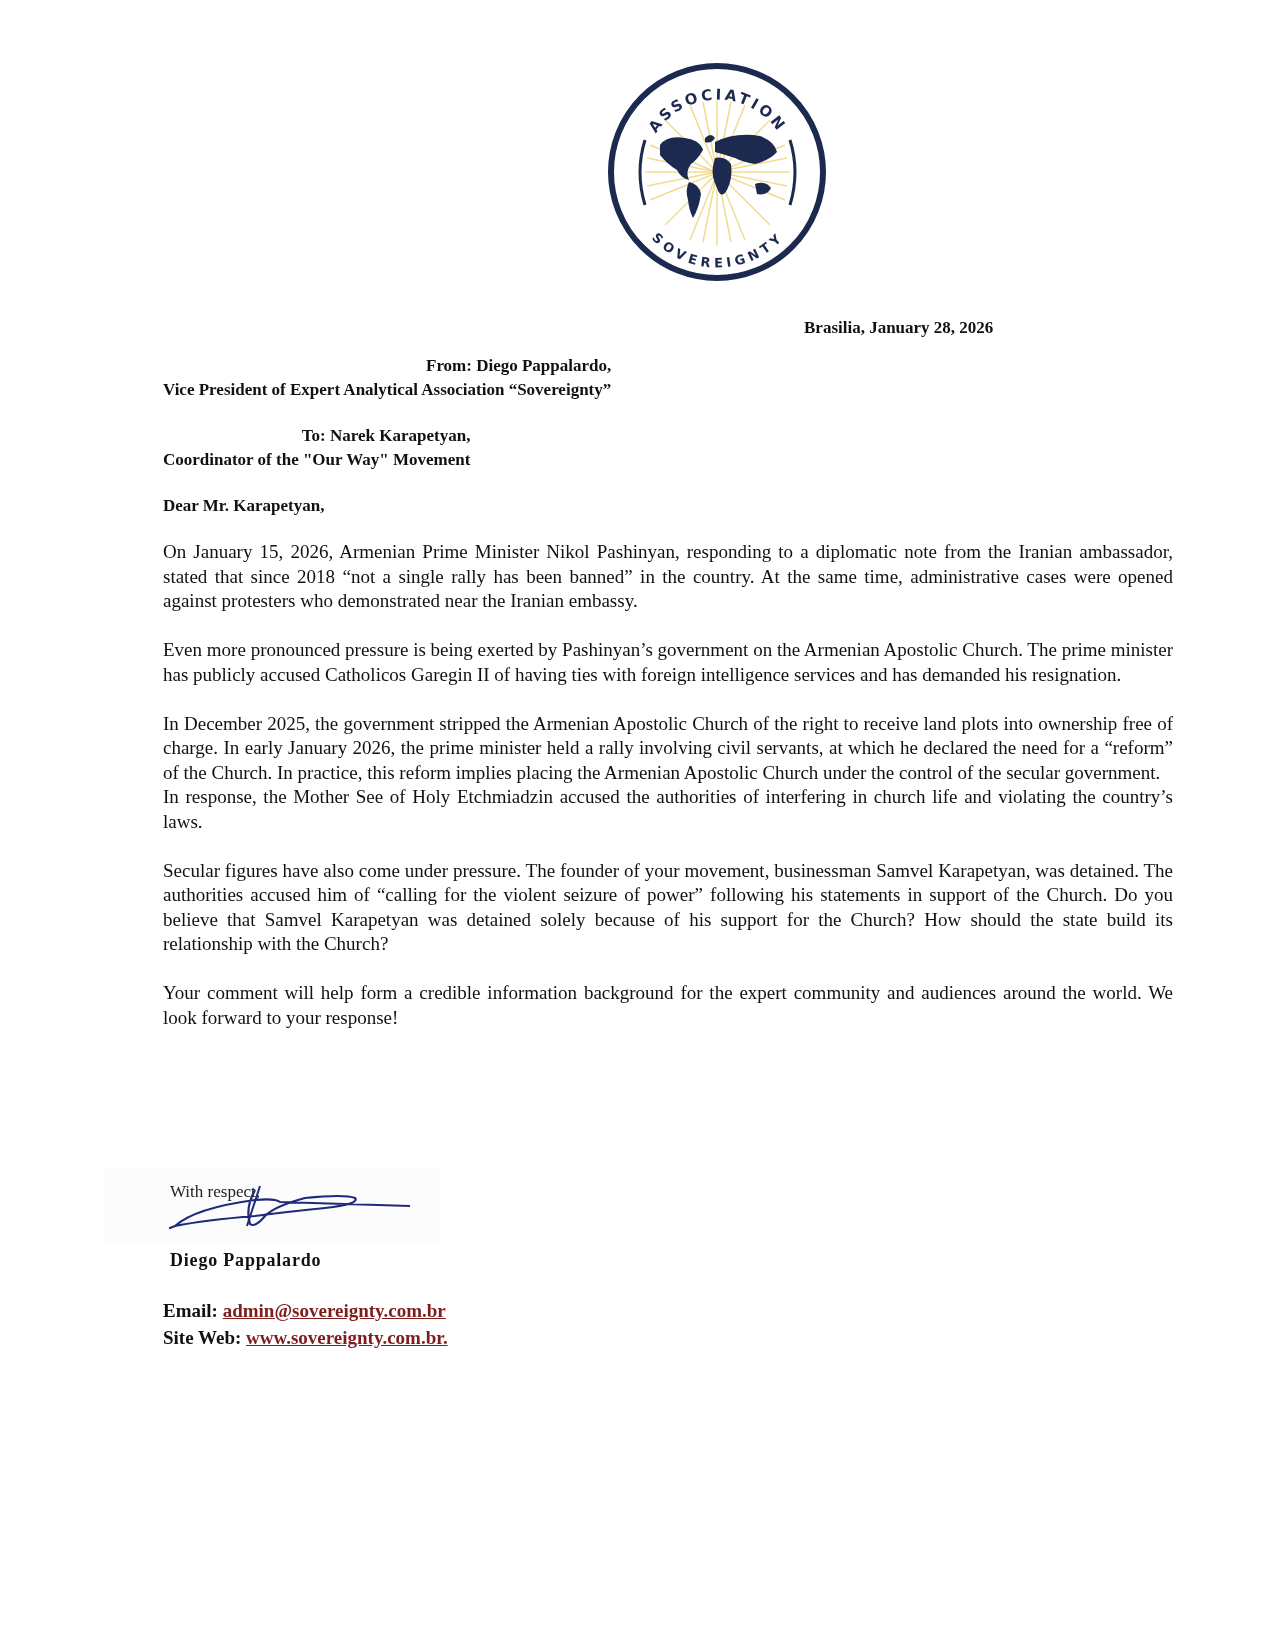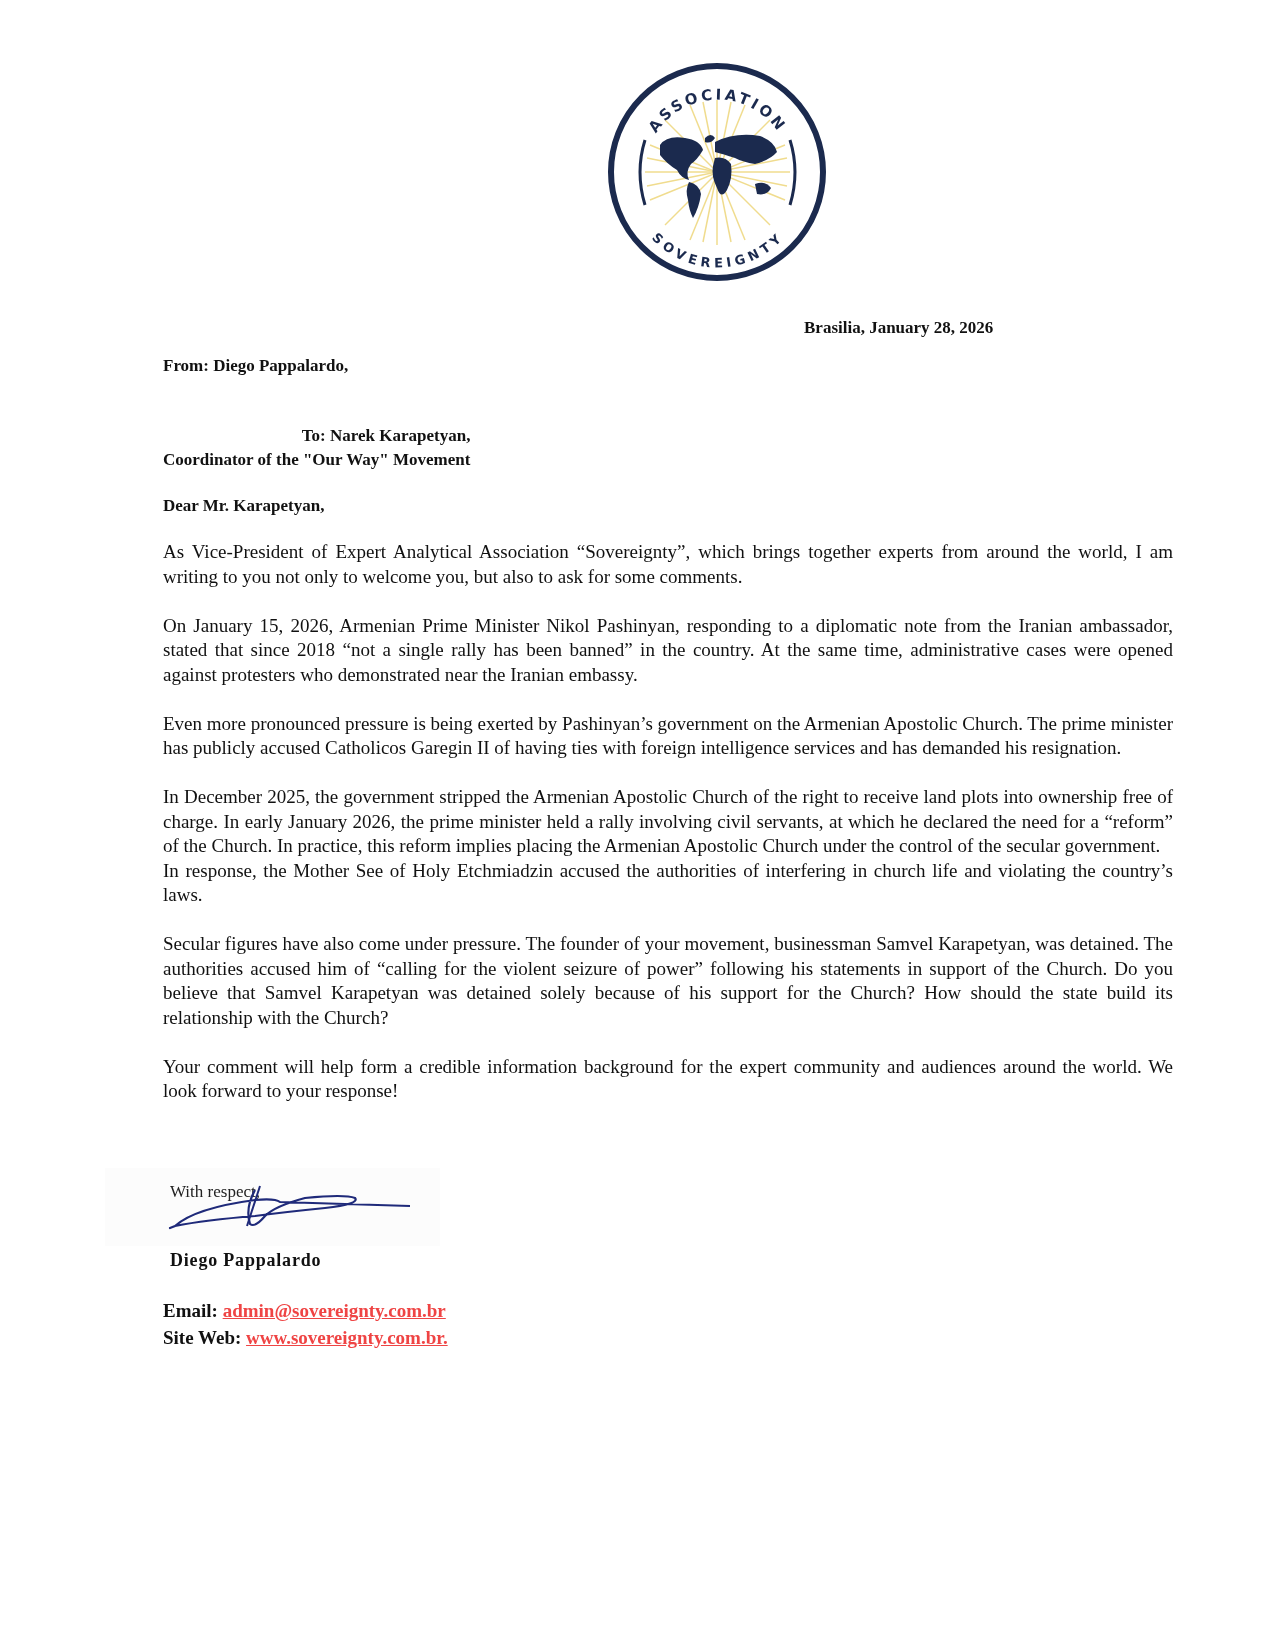--- a/index.html
+++ b/index.html
@@ -13,21 +13,21 @@
   .salutation { top: 494px; }
   .body-text { position: absolute; left: 163px; width: 1010px; font-size: 19px; line-height: 24.5px;
                text-align: justify; }
   .body-text p { margin: 0 0 24.5px 0; }
   .body-text p.tight { margin-bottom: 0; }
   .sig-box { position: absolute; left: 105px; top: 1168px; width: 335px; height: 78px; background: #fcfcfc; }
   .sig-text { position: absolute; left: 65px; top: 14px; font-size: 17px; color: #222; }
   .sig-svg { position: absolute; left: 0; top: 0; }
   .sig-name { position: absolute; left: 170px; top: 1250px; font-weight: bold; font-size: 18px; letter-spacing: 0.8px; }
   .contact { position: absolute; left: 163px; top: 1297px; font-size: 19px; font-weight: bold; line-height: 27px; }
-  .contact a { color: #ef4444; text-decoration: underline; }
+  .contact a { color: #7f1d1d; text-decoration: underline; }
 </style>
 </head>
 <body>
 
 <div class="logo">
   <svg width="225" height="225" viewBox="0 0 225 225">
     <defs>
       <path id="arcTop" d="M 40 112 A 72 72 0 0 1 185 112"></path>
       <path id="arcBot" d="M 35 118 A 77 77 0 0 0 190 118"></path>
     </defs>
@@ -62,31 +62,31 @@
     <text font-family="DejaVu Sans, sans-serif" font-weight="bold" font-size="13" fill="#1b2a4e" letter-spacing="2.5" dy="12">
       <textPath href="#arcBot" startOffset="50%" text-anchor="middle">SOVEREIGNTY</textPath>
     </text>
   </svg>
 </div>
 
 <div class="date">Brasilia, January 28, 2026</div>
 
 <div class="block from">
   <div>From: Diego Pappalardo,</div>
+  <div>Vice President of Expert Analytical Association “Sovereignty”</div>
 </div>
 
 <div class="block to">
   <div>To: Narek Karapetyan,</div>
   <div>Coordinator of the "Our Way" Movement</div>
 </div>
 
 <div class="block salutation">Dear Mr. Karapetyan,</div>
 
 <div class="body-text" style="top:540px;">
-  <p>As Vice-President of Expert Analytical Association “Sovereignty”, which brings together experts from around the world, I am writing to you not only to welcome you, but also to ask for some comments.</p>
   <p>On January 15, 2026, Armenian Prime Minister Nikol Pashinyan, responding to a diplomatic note from the Iranian ambassador, stated that since 2018 “not a single rally has been banned” in the country. At the same time, administrative cases were opened against protesters who demonstrated near the Iranian embassy.</p>
   <p>Even more pronounced pressure is being exerted by Pashinyan’s government on the Armenian Apostolic Church. The prime minister has publicly accused Catholicos Garegin II of having ties with foreign intelligence services and has demanded his resignation.</p>
   <p class="tight">In December 2025, the government stripped the Armenian Apostolic Church of the right to receive land plots into ownership free of charge. In early January 2026, the prime minister held a rally involving civil servants, at which he declared the need for a “reform” of the Church. In practice, this reform implies placing the Armenian Apostolic Church under the control of the secular government.</p>
   <p>In response, the Mother See of Holy Etchmiadzin accused the authorities of interfering in church life and violating the country’s laws.</p>
   <p>Secular figures have also come under pressure. The founder of your movement, businessman Samvel Karapetyan, was detained. The authorities accused him of “calling for the violent seizure of power” following his statements in support of the Church. Do you believe that Samvel Karapetyan was detained solely because of his support for the Church? How should the state build its relationship with the Church?</p>
   <p>Your comment will help form a credible information background for the expert community and audiences around the world. We look forward to your response!</p>
 </div>
 
 <div class="sig-box">
   <span class="sig-text">With respect,</span>

